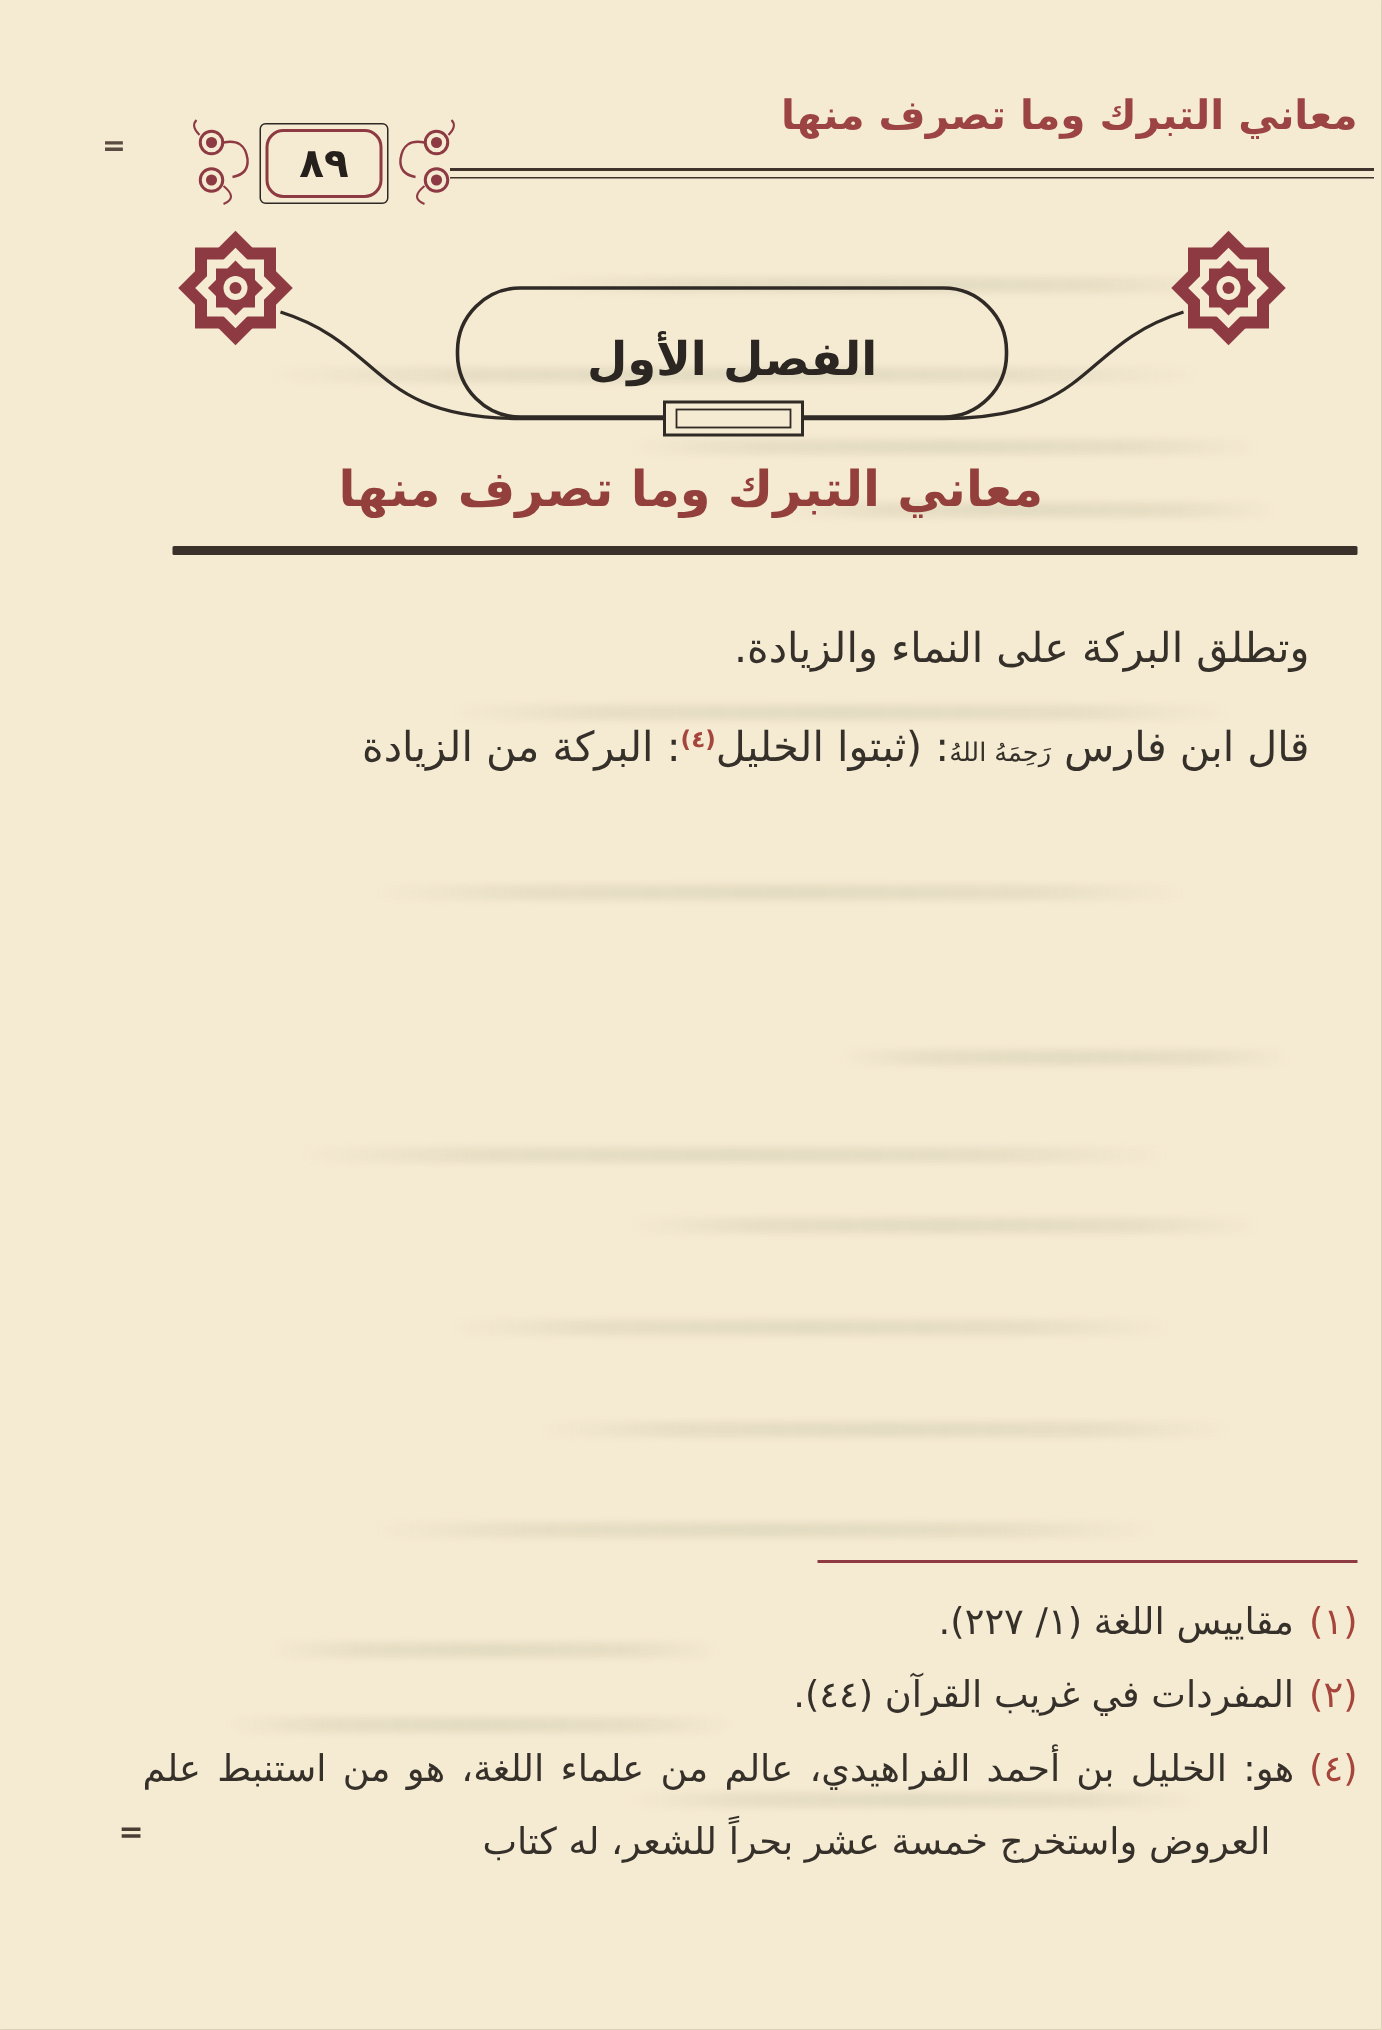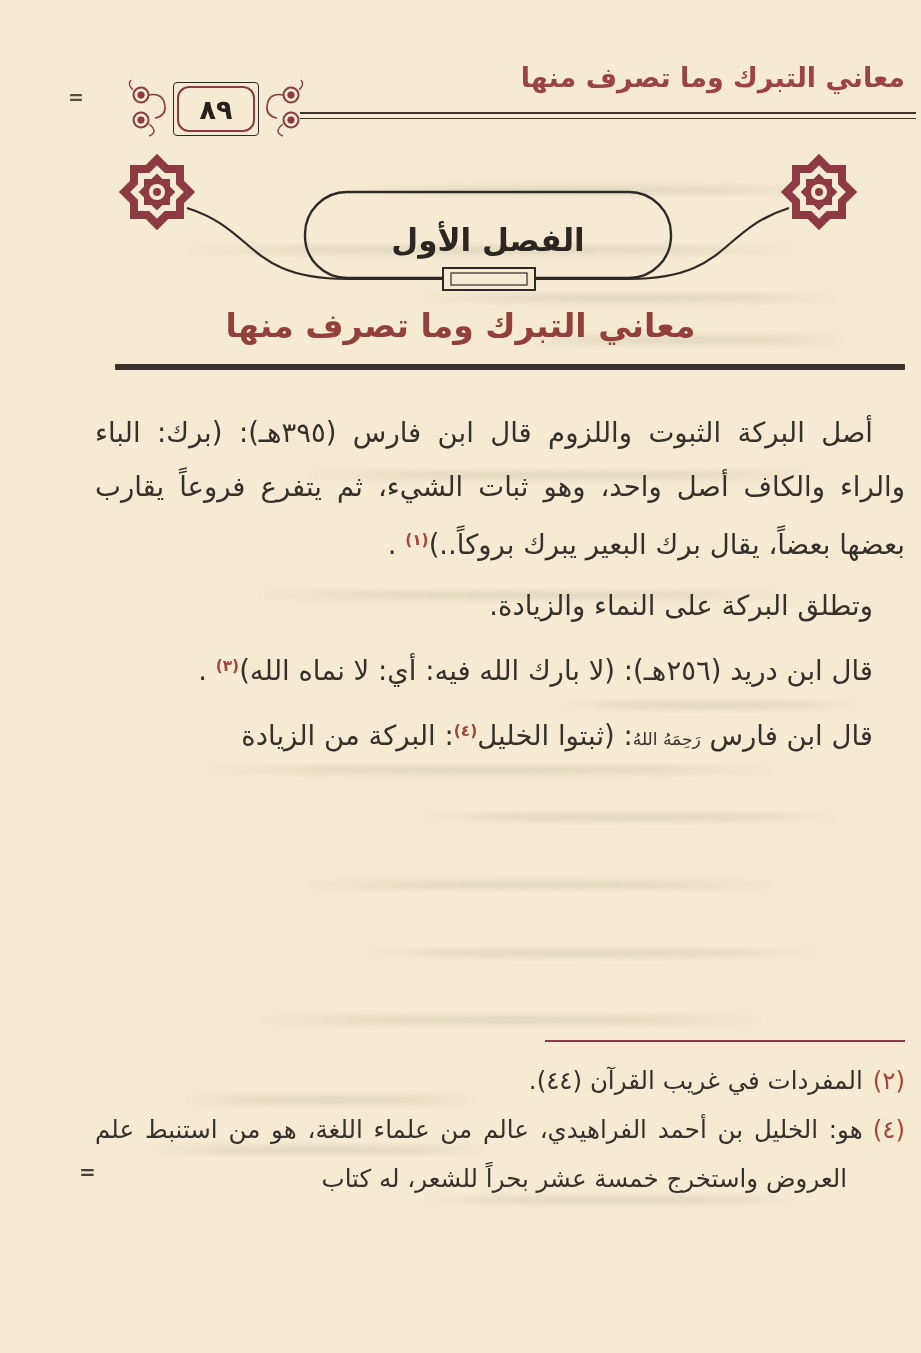--- a/index.html
+++ b/index.html
@@ -160,25 +160,24 @@
       <circle r="8" fill="#f5ead2"></circle>
       <circle r="4" fill="#8d3a42"></circle>
     </g>
   </svg>
   <div class="chapter-label">الفصل الأول</div>
 
   <div class="section-title">معاني التبرك وما تصرف منها</div>
   <div class="thick-rule"></div>
 
   <div class="body-text">
-      <p><span>أصل البركة الثبوت واللزوم قال ابن فارس (٣٩٥هـ): (برك: الباء والراء والكاف أصل واحد، وهو ثبات الشيء، ثم يتفرع فروعاً يقارب بعضها بعضاً، يقال برك البعير يبرك بروكاً..)</span><span class="fnref">(١)</span><span> .</span></p>
       <p><span>وتطلق البركة على النماء والزيادة.</span></p>
-      <p><span>قال ابن دريد (٢٥٦هـ): (لا بارك الله فيه: أي: لا نماه الله)</span><span class="fnref">(٣)</span><span> .</span></p>
       <p><span>قال ابن فارس </span><span class="honorific">رَحِمَهُ اللهُ</span><span>: (ثبتوا الخليل</span><span class="fnref">(٤)</span><span>: البركة من الزيادة</span></p>
     </div>
 
   <div class="fn-sep"></div>
   <div class="footnotes">
+      <div class="fn"><span class="fn-num">(١)</span><span>مقاييس اللغة (١/ ٢٢٧).</span></div>
       <div class="fn"><span class="fn-num">(٢)</span><span>المفردات في غريب القرآن (٤٤).</span></div>
       <div class="fn"><span class="fn-num">(٤)</span><span>هو: الخليل بن أحمد الفراهيدي، عالم من علماء اللغة، هو من استنبط علم العروض واستخرج خمسة عشر بحراً للشعر، له كتاب</span><span class="cont-mark">=</span></div>
     </div>
 
 </div>
 
 </body></html>

